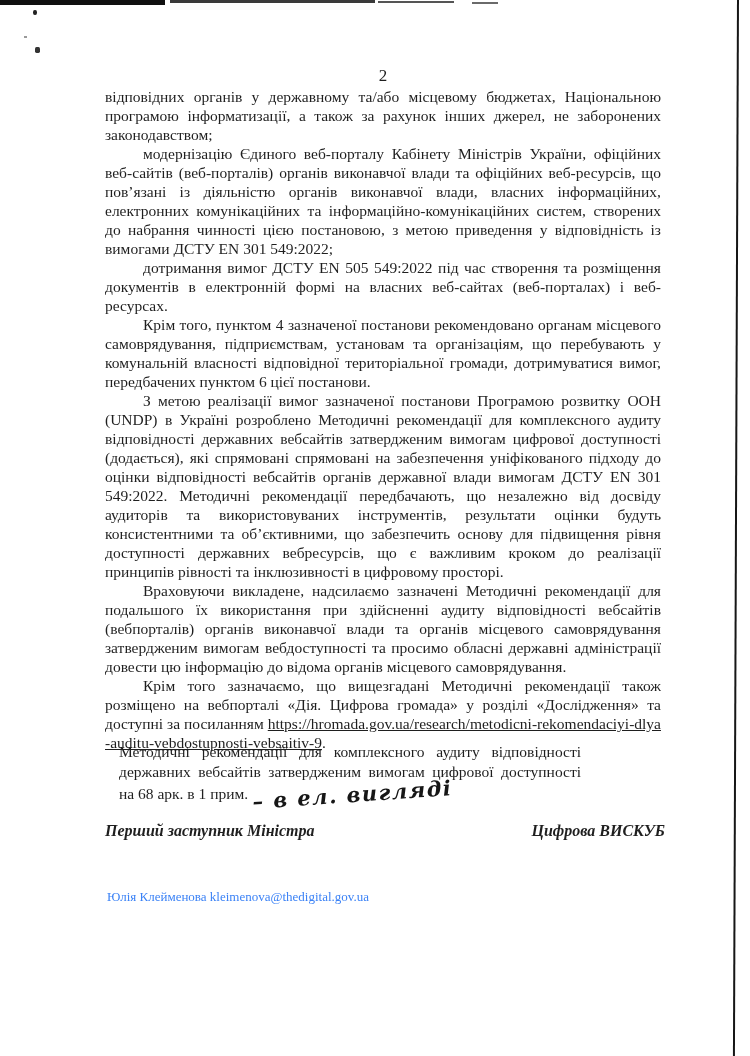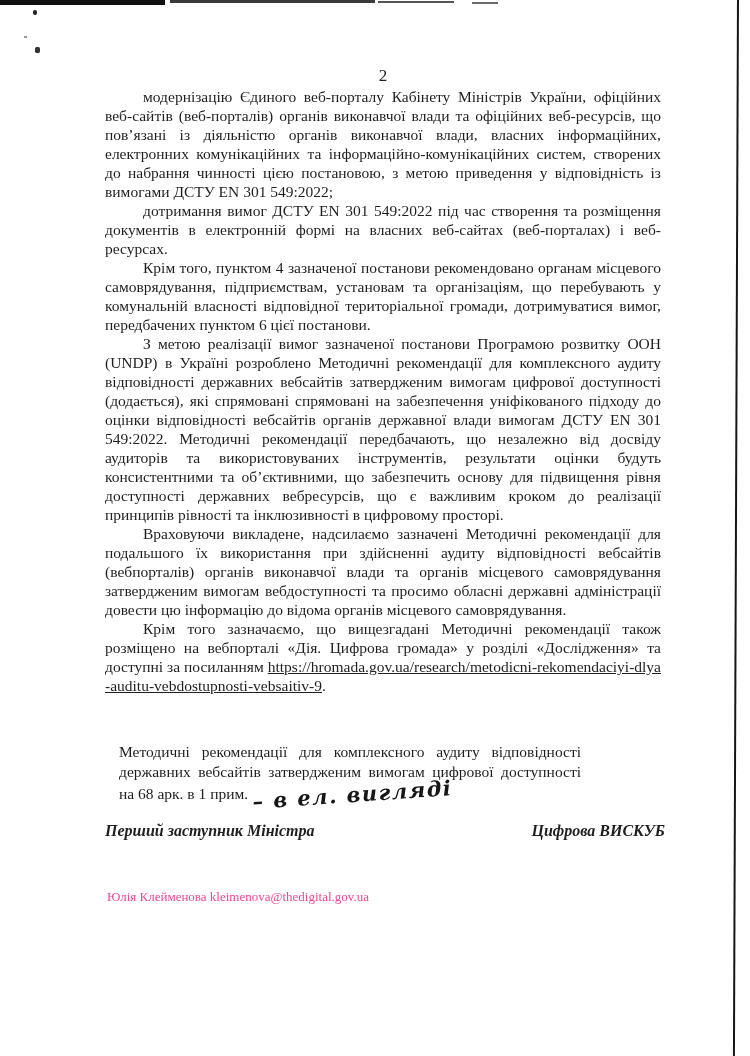--- a/index.html
+++ b/index.html
@@ -82,42 +82,43 @@
     justify-content: space-between;
     font-weight: bold;
     font-size: 16px;
     font-style: italic;
   }
 
   .footer-contact {
     position: absolute;
     left: 107px; top: 889px;
     font-size: 13px;
-    color: #ec4899;
+    color: #3b82f6;
   }
 </style>
 </head>
 <body>
 
 <div class="page">
 
   <div class="art art-top1"></div>
   <div class="art art-top2"></div>
   <div class="art art-top3"></div>
   <div class="art art-top4"></div>
   <div class="art art-right"></div>
   <div class="art speck1"></div>
   <div class="art speck2"></div>
   <div class="art speck3"></div>
 
   <div class="pagenum">2</div>
 
   <div class="body-text">
+    <p class="noindent">відповідних органів у державному та/або місцевому бюджетах, Національною програмою інформатизації, а також за рахунок інших джерел, не заборонених законодавством;</p>
     <p>модернізацію Єдиного веб-порталу Кабінету Міністрів України, офіційних веб-сайтів (веб-порталів) органів виконавчої влади та офіційних веб-ресурсів, що пов’язані із діяльністю органів виконавчої влади, власних інформаційних, електронних комунікаційних та інформаційно-комунікаційних систем, створених до набрання чинності цією постановою, з метою приведення у відповідність із вимогами ДСТУ EN 301 549:2022;</p>
-    <p>дотримання вимог ДСТУ EN 301 549:2022 під час створення та розміщення документів в електронній формі на власних веб-сайтах (веб-порталах) і веб-ресурсах.</p>
+    <p>дотримання вимог ДСТУ EN 505 549:2022 під час створення та розміщення документів в електронній формі на власних веб-сайтах (веб-порталах) і веб-ресурсах.</p>
     <p>Крім того, пунктом 4 зазначеної постанови рекомендовано органам місцевого самоврядування, підприємствам, установам та організаціям, що перебувають у комунальній власності відповідної територіальної громади, дотримуватися вимог, передбачених пунктом 6 цієї постанови.</p>
     <p>З метою реалізації вимог зазначеної постанови Програмою розвитку ООН (UNDP) в Україні розроблено Методичні рекомендації для комплексного аудиту відповідності державних вебсайтів затвердженим вимогам цифрової доступності (додається), які спрямовані спрямовані на забезпечення уніфікованого підходу до оцінки відповідності вебсайтів органів державної влади вимогам ДСТУ EN 301 549:2022. Методичні рекомендації передбачають, що незалежно від досвіду аудиторів та використовуваних інструментів, результати оцінки будуть консистентними та об’єктивними, що забезпечить основу для підвищення рівня доступності державних вебресурсів, що є важливим кроком до реалізації принципів рівності та інклюзивності в цифровому просторі.</p>
     <p>Враховуючи викладене, надсилаємо зазначені Методичні рекомендації для подальшого їх використання при здійсненні аудиту відповідності вебсайтів (вебпорталів) органів виконавчої влади та органів місцевого самоврядування затвердженим вимогам вебдоступності та просимо обласні державні адміністрації довести цю інформацію до відома органів місцевого самоврядування.</p>
     <p>
       <span>Крім того зазначаємо, що вищезгадані Методичні рекомендації також розміщено на вебпорталі «Дія. Цифрова громада» у розділі «Дослідження» та доступні за посиланням </span><a class="doc-link" href="#">https://hromada.gov.ua/research/metodicni-rekomendaciyi-dlya-auditu-vebdostupnosti-vebsaitiv-9</a><span>.</span>
     </p>
   </div>
 
   <div class="attachment">
     <div class="att-text">

